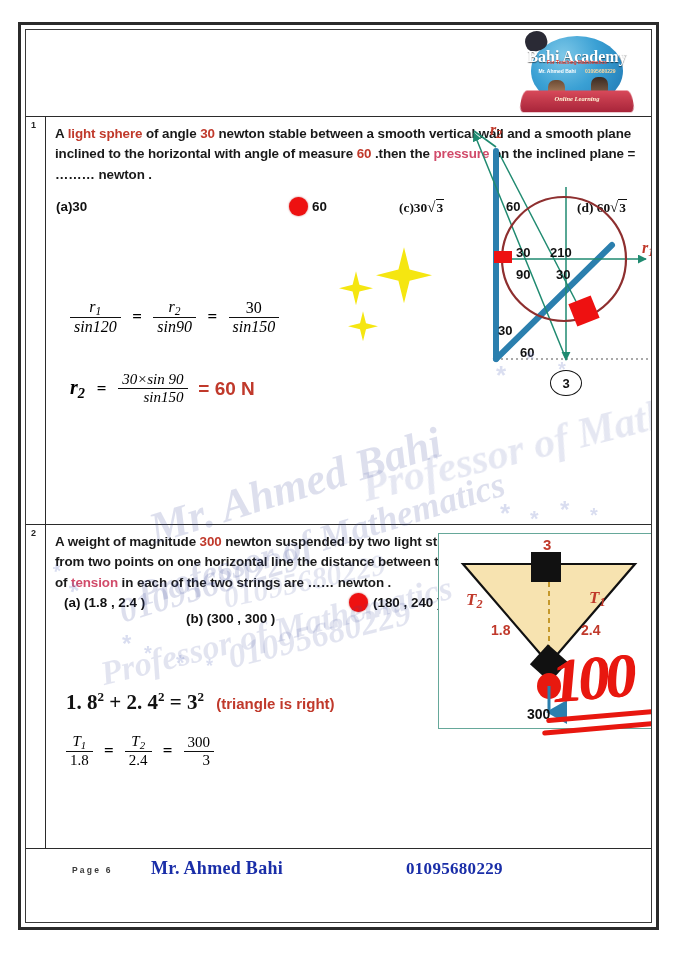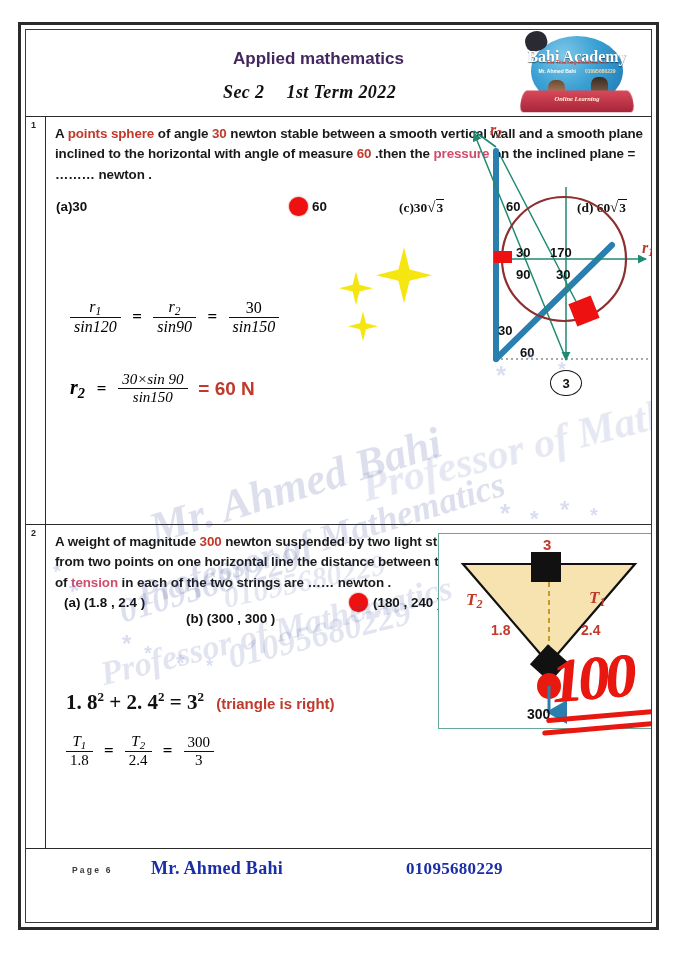--- a/index.html
+++ b/index.html
@@ -101,21 +101,21 @@
   .sqrt .rad{font-size:15px;}
   .redmark{
     position:absolute;width:19px;height:19px;border-radius:50%;
     background:#ee1111;box-shadow:0 0 2px rgba(180,0,0,.7);
   }
   
   .work{position:relative;}
   .frac{display:inline-block;text-align:center;vertical-align:middle;
         font-family:"Liberation Serif", serif;font-style:italic;font-weight:normal;}
   .frac .num{display:block;padding:0 4px;border-bottom:1.6px solid #111;}
-  .frac .den{display:block;padding:0 4px;}
+  .frac .den{display:block;padding:0 4px;text-align:right;}
   .eq{display:inline-block;vertical-align:middle;font-weight:bold;
       font-family:"Liberation Serif", serif;padding:0 7px;font-size:17px;}
   .sub{font-size:.72em;vertical-align:-.28em;font-style:italic;}
   
   .spark{position:absolute;}
   .spark i{
     position:absolute;left:0;top:0;display:block;background:#f5e611;
     clip-path:polygon(50% 0%, 60% 40%, 100% 50%, 60% 60%, 50% 100%, 40% 60%, 0% 50%, 40% 40%);
   }
   
@@ -160,24 +160,20 @@
   }
   .hline{position:absolute;background:#e8170f;border-radius:3px;}
 </style>
 </head>
 <body>
 
 <div class="page-outer">
 <div class="page-inner">
 
   <div class="header">
-    <div class="t-applied">Applied mathematics</div>
-    <div class="t-sec">
-      <span>Sec 2</span><span class="gap"></span><span>1st Term 2022</span>
-    </div>
 
     <div class="logo">
       <div class="ball"></div>
       <div class="hatL"></div>
       <div class="lname">Bahi Academy</div>
       <div class="lsub">For Teaching Mathematics</div>
       <div class="lrow">
         <span>Mr. Ahmed Bahi</span><span class="ph">01095680229</span>
       </div>
       <div class="face f1"></div>
@@ -187,21 +183,21 @@
     </div>
   </div>
 
   <div class="qblock" style="height:407px;">
     <div class="qnum">
       <span>1</span>
     </div>
     <div class="qbody">
 
       <div class="qtext">
-        <span>A </span><span class="rd">points sphere</span><span> of angle </span><span class="rd">30</span><span> newton stable between a smooth vertical wall and a smooth plane inclined to the horizontal with angle of measure </span><span class="rd">60</span><span> .then the </span><span class="pk">pressure</span><span> on the inclined plane = ……… newton .</span>
+        <span>A </span><span class="rd">light sphere</span><span> of angle </span><span class="rd">30</span><span> newton stable between a smooth vertical wall and a smooth plane inclined to the horizontal with angle of measure </span><span class="rd">60</span><span> .then the </span><span class="pk">pressure</span><span> on the inclined plane = ……… newton .</span>
       </div>
 
       <div class="choices" style="margin-top:14px;">
         <div class="ch" style="left:10px;top:0;">(a)30</div>
         <div class="redmark" style="left:243px;top:-2px;"></div>
         <div class="ch" style="left:266px;top:0;">60</div>
         <div class="ch sqrt" style="left:353px;top:0;">
           <span>(c)30</span><span class="rad">√</span><span style="border-top:1.3px solid #111;padding:0 1px;">3</span>
         </div>
         <div class="ch sqrt" style="left:531px;top:0;">
@@ -277,21 +273,21 @@
           <rect x="40" y="124" width="18" height="12" fill="#ee1111"></rect>
 
           <rect x="118" y="172" width="24" height="24" fill="#ee1111" transform="rotate(-22 130 184)"></rect>
         </svg>
 
         <div class="dlabr" style="left:36px;top:-6px;font-size:16px;"><span>r</span><span class="sub">2</span></div>
         <div class="dlabr" style="left:188px;top:112px;font-size:16px;"><span>r</span><span class="sub">1</span></div>
 
         <div class="dlab" style="left:52px;top:72px;">60</div>
         <div class="dlab" style="left:62px;top:118px;">30</div>
-        <div class="dlab" style="left:96px;top:118px;">170</div>
+        <div class="dlab" style="left:96px;top:118px;">210</div>
         <div class="dlab" style="left:62px;top:140px;">90</div>
         <div class="dlab" style="left:102px;top:140px;">30</div>
         <div class="dlab" style="left:44px;top:196px;">30</div>
         <div class="dlab" style="left:66px;top:218px;">60</div>
         <div class="circ3" style="left:96px;top:243px;">3</div>
       </div>
 
     </div>
   </div>
 

